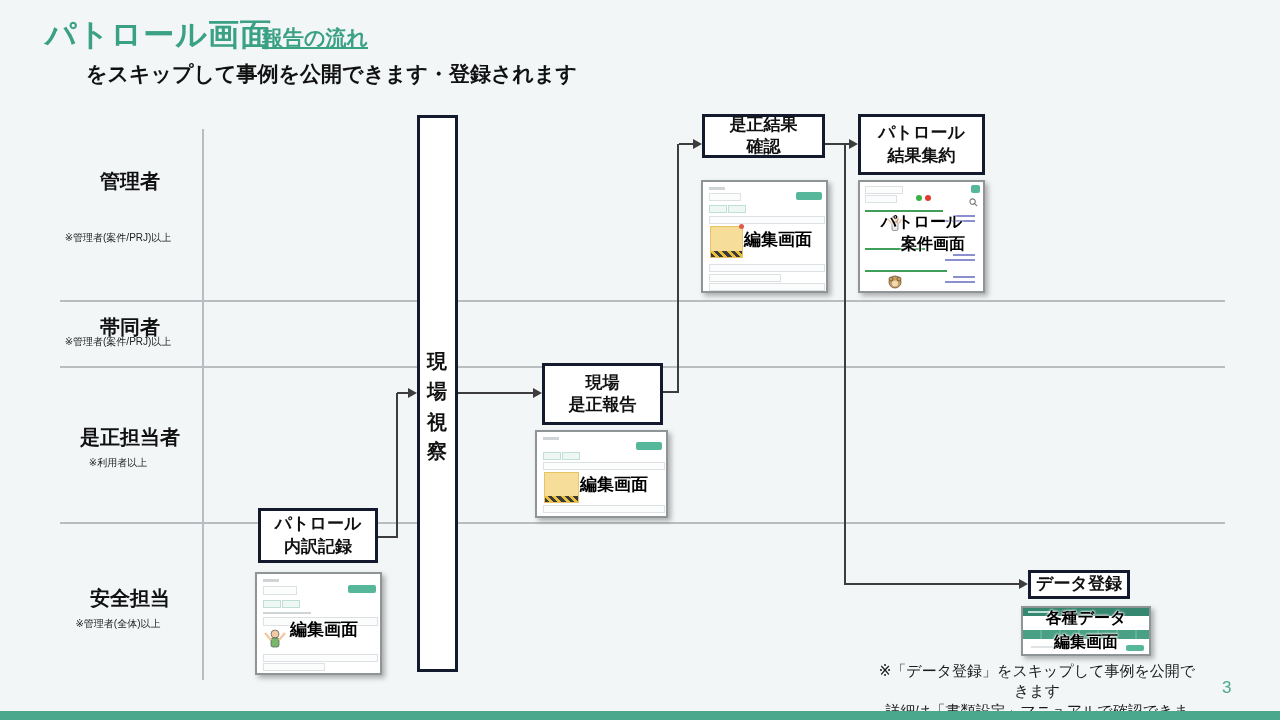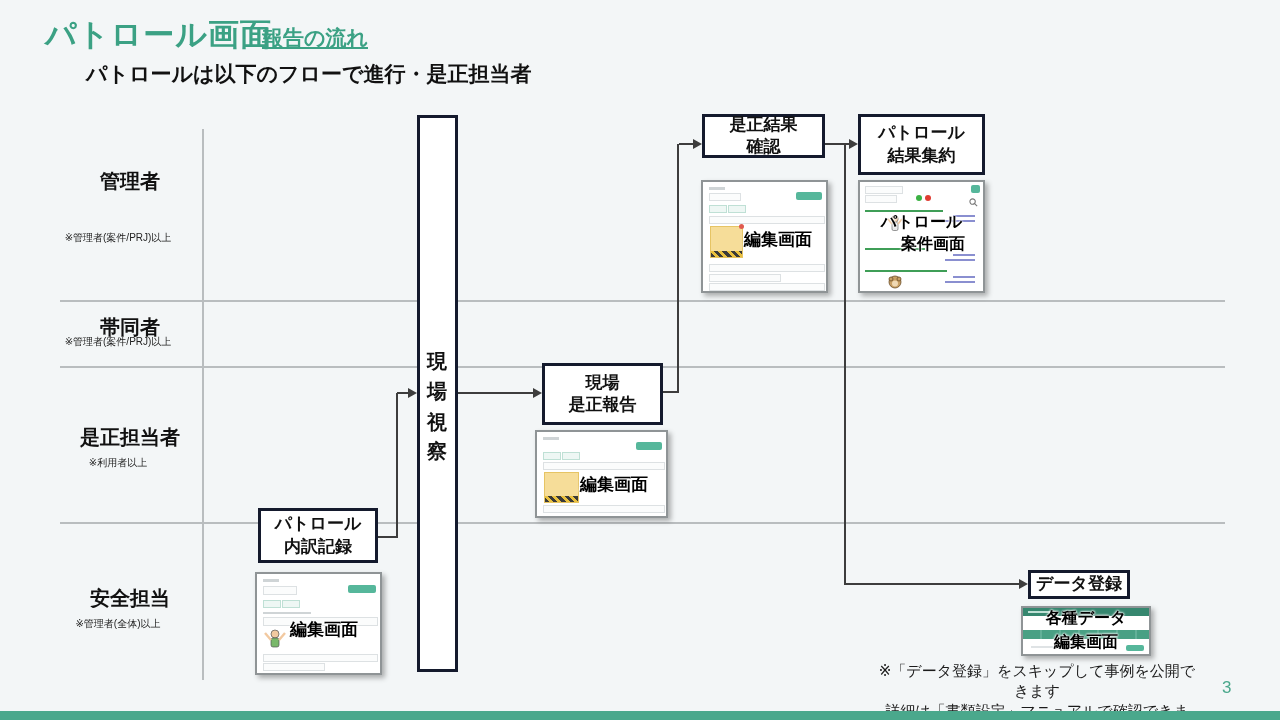--- a/index.html
+++ b/index.html
@@ -77,21 +77,21 @@
   .pagenum{left:1222px;top:678px;font-size:17px;color:#4aa88c;z-index:4;}
   .bottombar{left:0;top:711px;width:1280px;height:9px;background:#4aa88c;z-index:4;}
 </style>
 </head>
 <body>
 
 <div>
 
   <div class="abs title">パトロール画面</div>
   <div class="abs subtitle">報告の流れ</div>
-  <div class="abs lead">パトロールは以下のフローで進行・是正担当者</div>
+  <div class="abs lead">をスキップして事例を公開できます・登録されます</div>
 
   <div class="abs gline vline"></div>
   <div class="abs gline hline h1"></div>
   <div class="abs gline hline h2"></div>
   <div class="abs gline hline h3"></div>
 
   <div class="abs lane-role role0">管理者</div>
   <div class="abs lane-note note0">※管理者(案件/PRJ)以上</div>
   <div class="abs lane-role role1">帯同者</div>
   <div class="abs lane-note note1">※管理者(案件/PRJ)以上</div>

